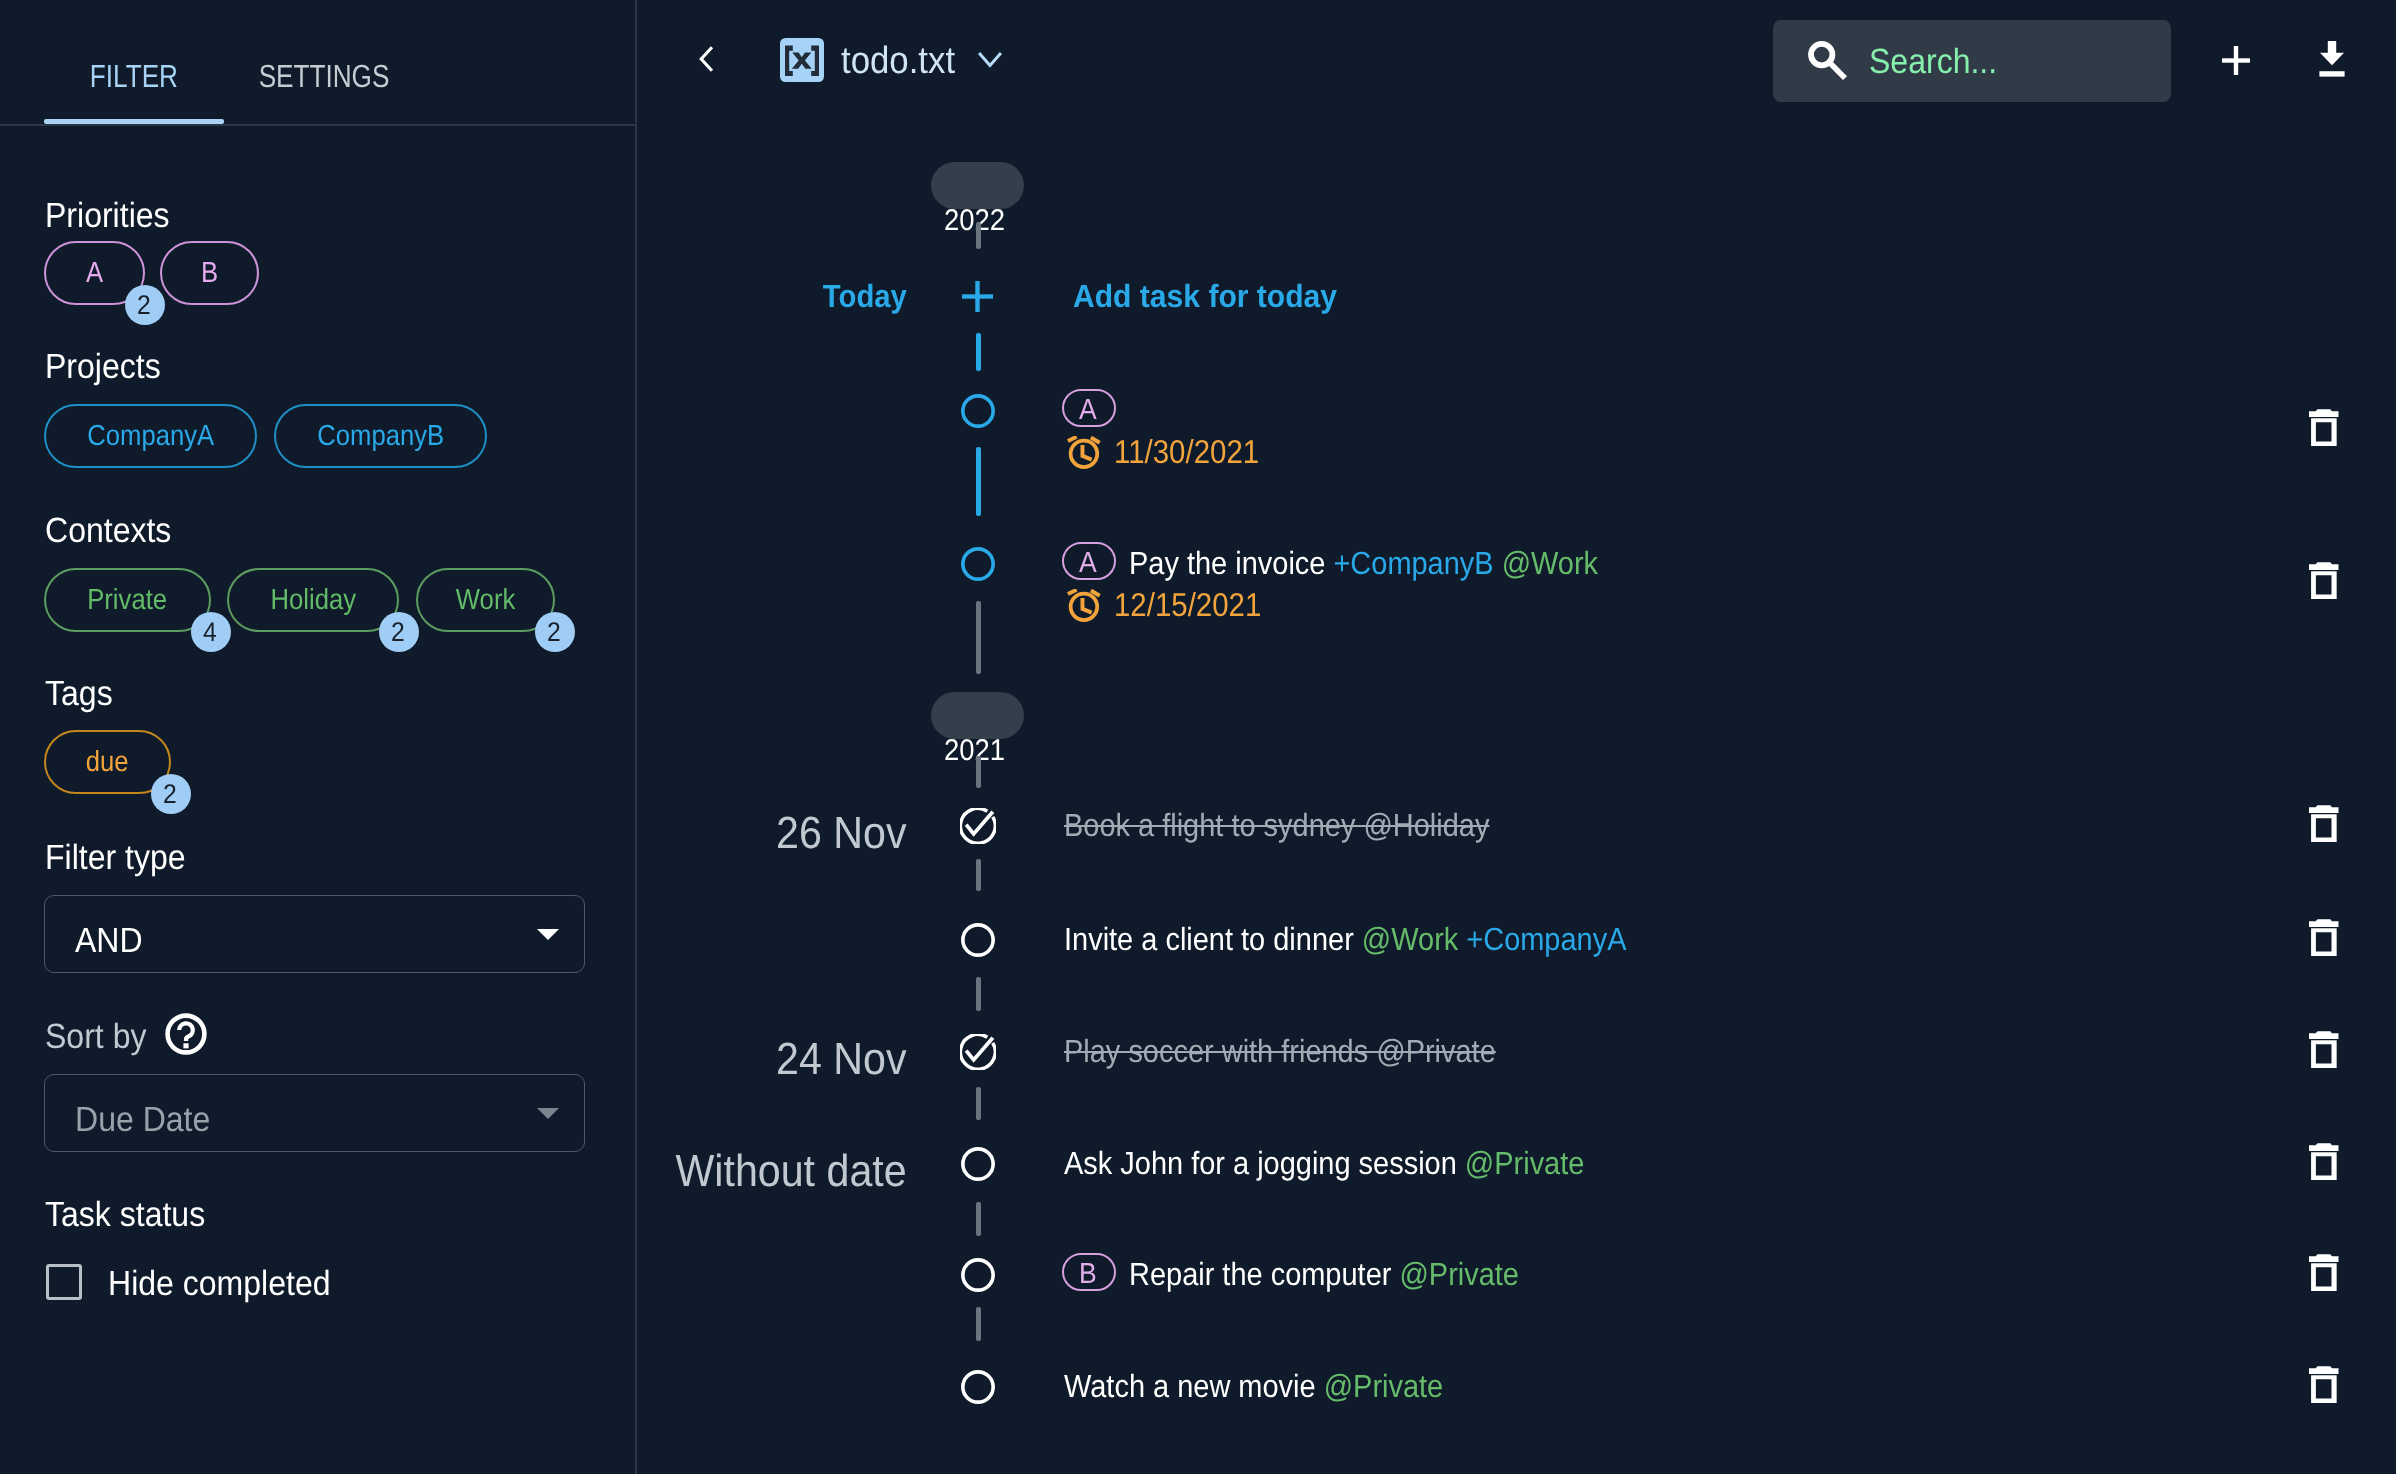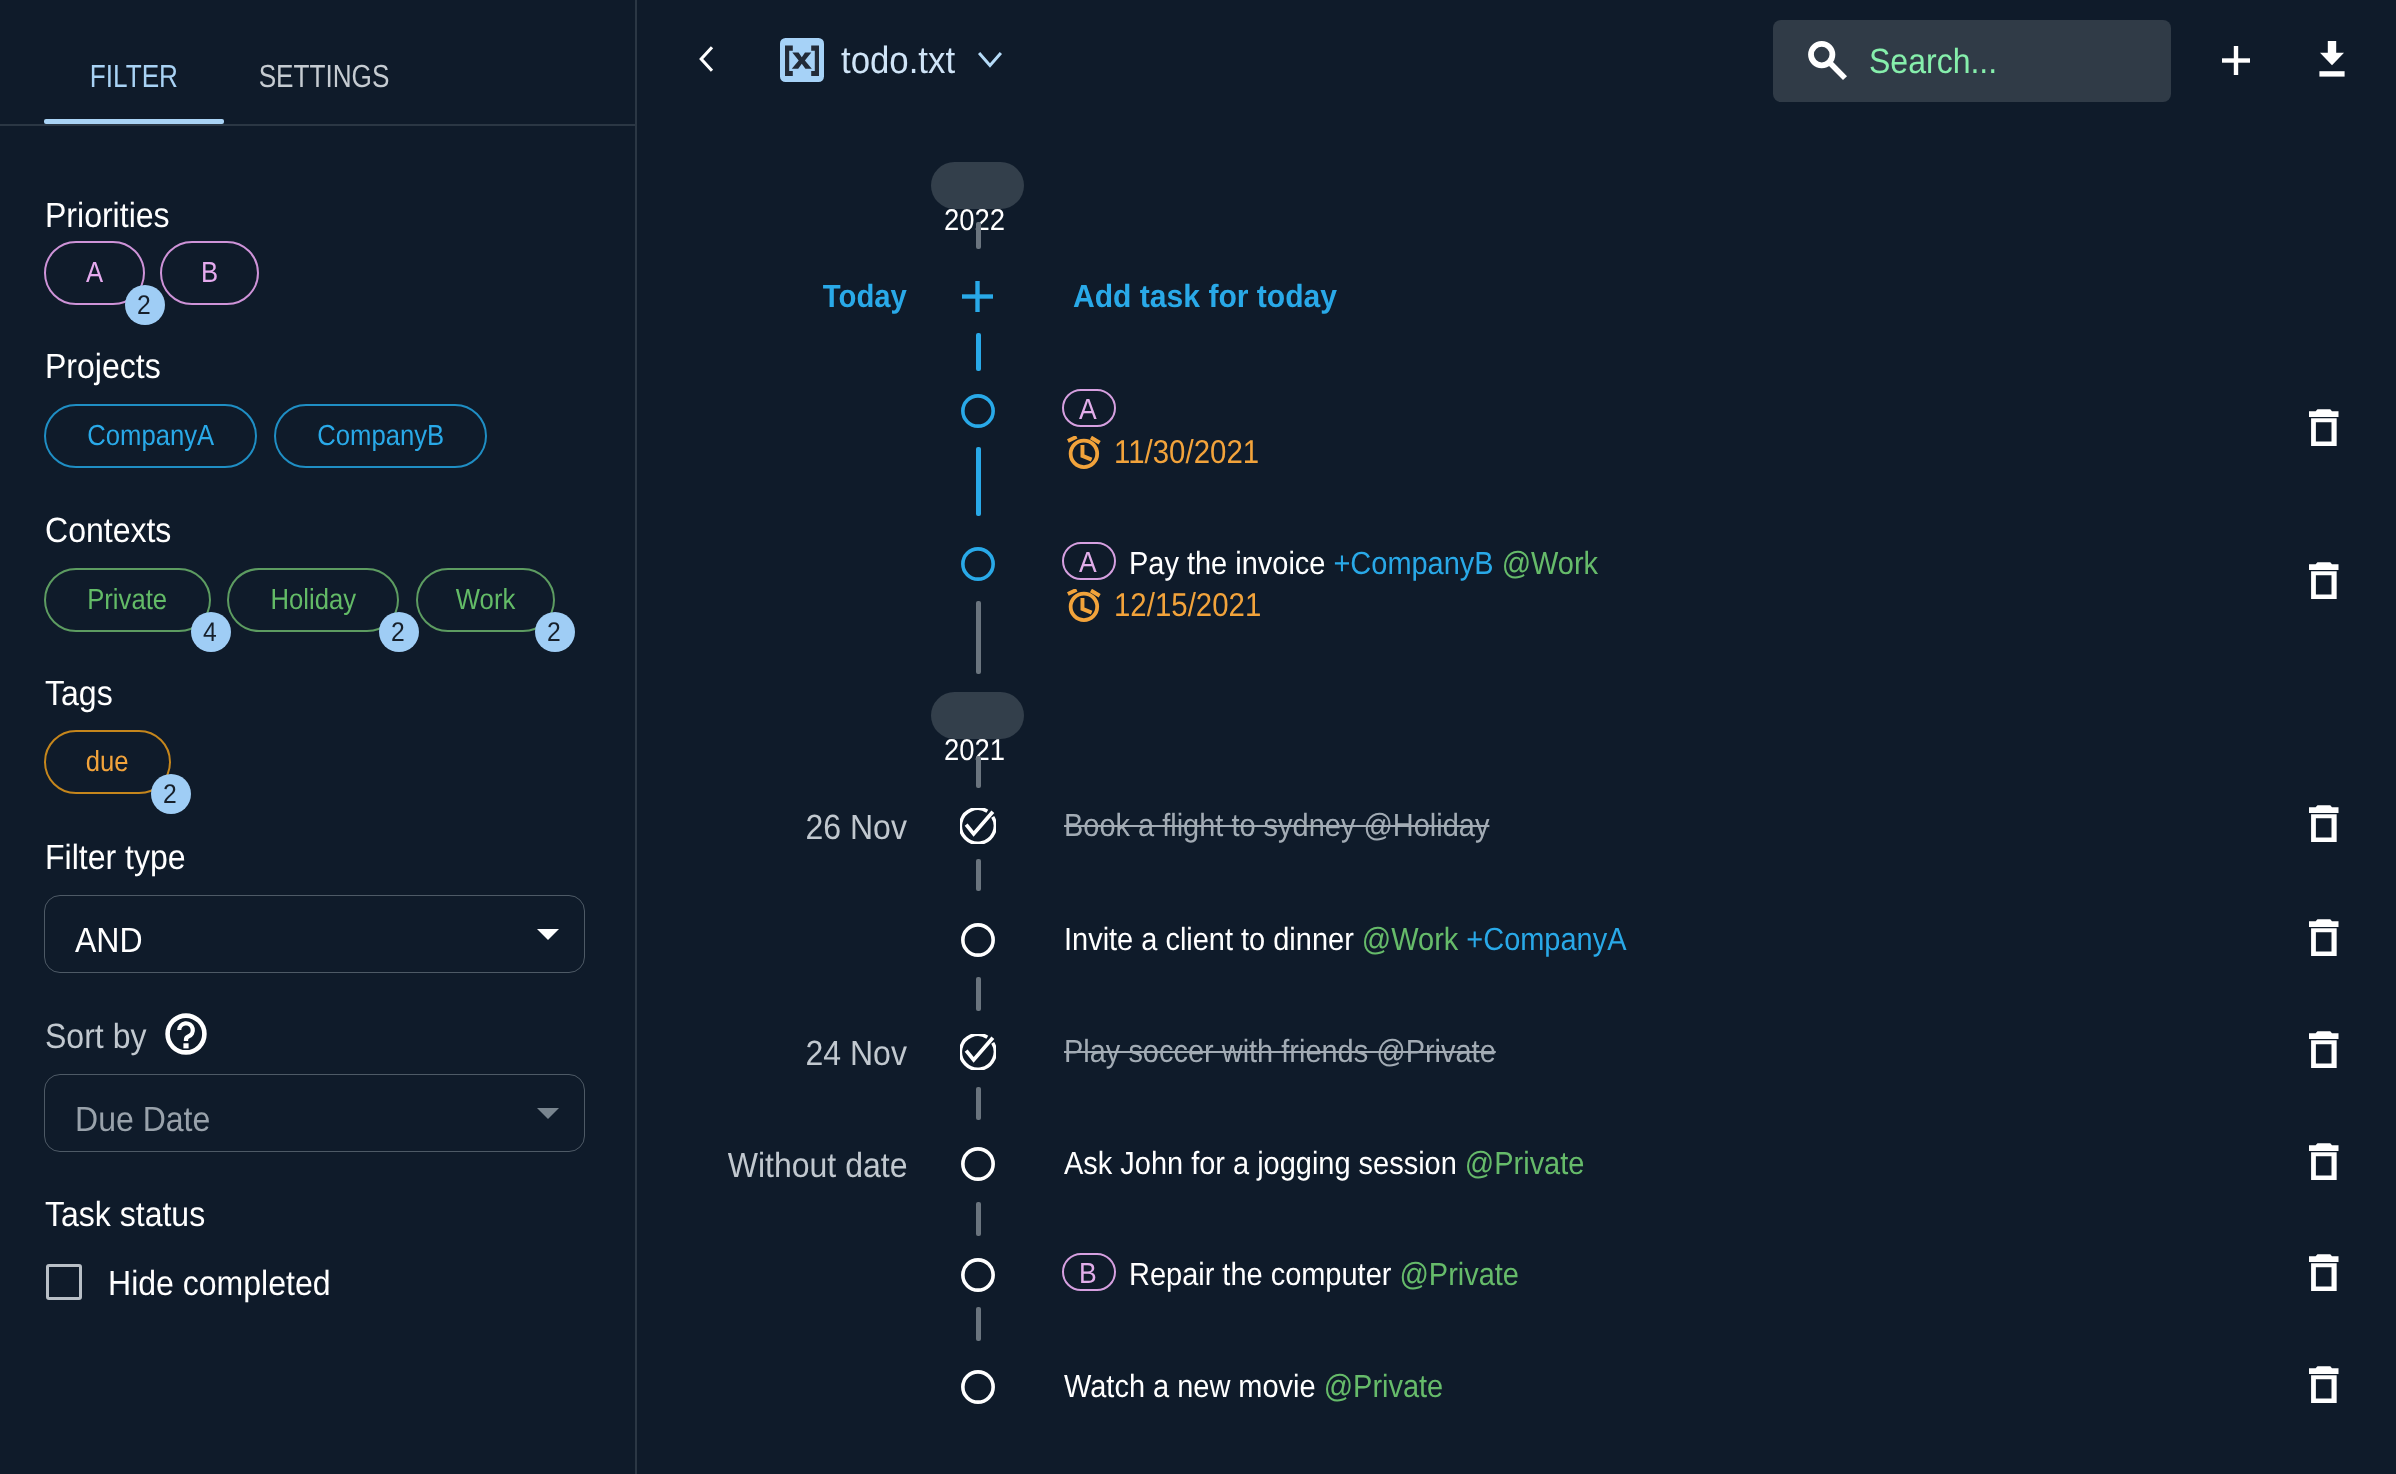--- a/index.html
+++ b/index.html
@@ -70,21 +70,21 @@
   .badge {
     position: absolute; right: -20px; bottom: -20px;
     width: 40px; height: 40px; border-radius: 50%;
     background: #9fcdf5; color: #17202b;
     font-size: 27px; line-height: 40px; text-align: center;
   }
 
   .selectbox {
     position: absolute; left: 44px;
     width: 541px; height: 78px;
-    border: 1px solid #4e5a66; border-radius: 16px;
+    border: 1px solid #4e5a66; border-radius: 10px;
     cursor: pointer;
   }
   .selectval {
     position: absolute; left: 30px; top: 27px;
     font-size: 35px; color: #ffffff; line-height: 1;
   }
   .selectval.ph { color: #99a2ab; }
   .caret {
     position: absolute; right: 25px; top: 50%; margin-top: -5px;
     width: 0; height: 0;
@@ -136,21 +136,21 @@
     background: #333f4b; border-radius: 24px;
     height: 47px;
     color: #ffffff; font-size: 30px; text-align: center;
     line-height: 1;
   }
   .yearchip > span { position: absolute; left: 0; right: 0; top: 12px; margin-top: 32px; }
   .tline { position: absolute; width: 5px; border-radius: 2px; background: #6a747e; }
   .tline.blue { background: #29a9e8; }
   .tdate {
     position: absolute; text-align: right;
-    font-size: 35px; color: #c1c8cf; line-height: 1; white-space: nowrap;
+    font-size: 45px; color: #c1c8cf; line-height: 1; white-space: nowrap;
   }
   .bullet { position: absolute; }
   .tasktext {
     position: absolute;
     font-size: 32px; color: #ffffff; line-height: 1; white-space: nowrap;
   }
   .tasktext .nw { transform: scaleX(0.905); }
   .pri-badge {
     position: absolute;
     border: 2.2px solid #d6a0e0; border-radius: 999px;

